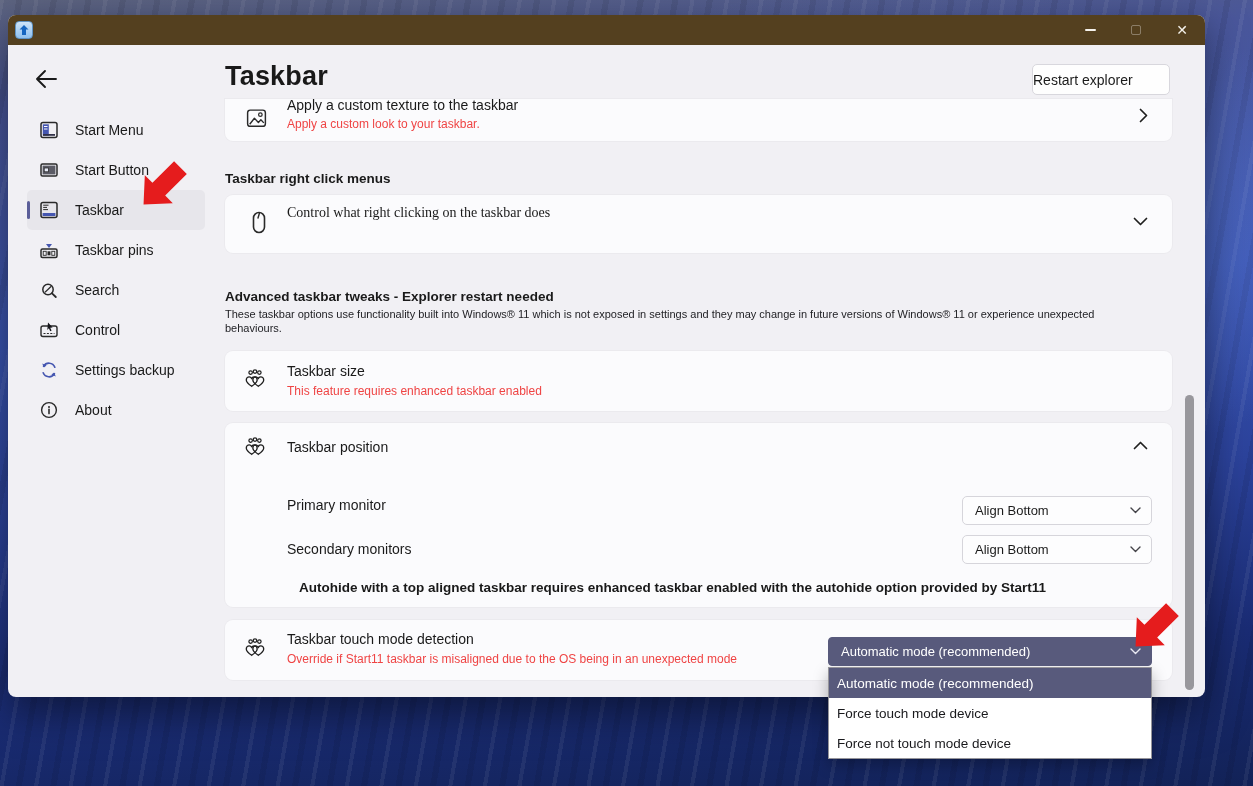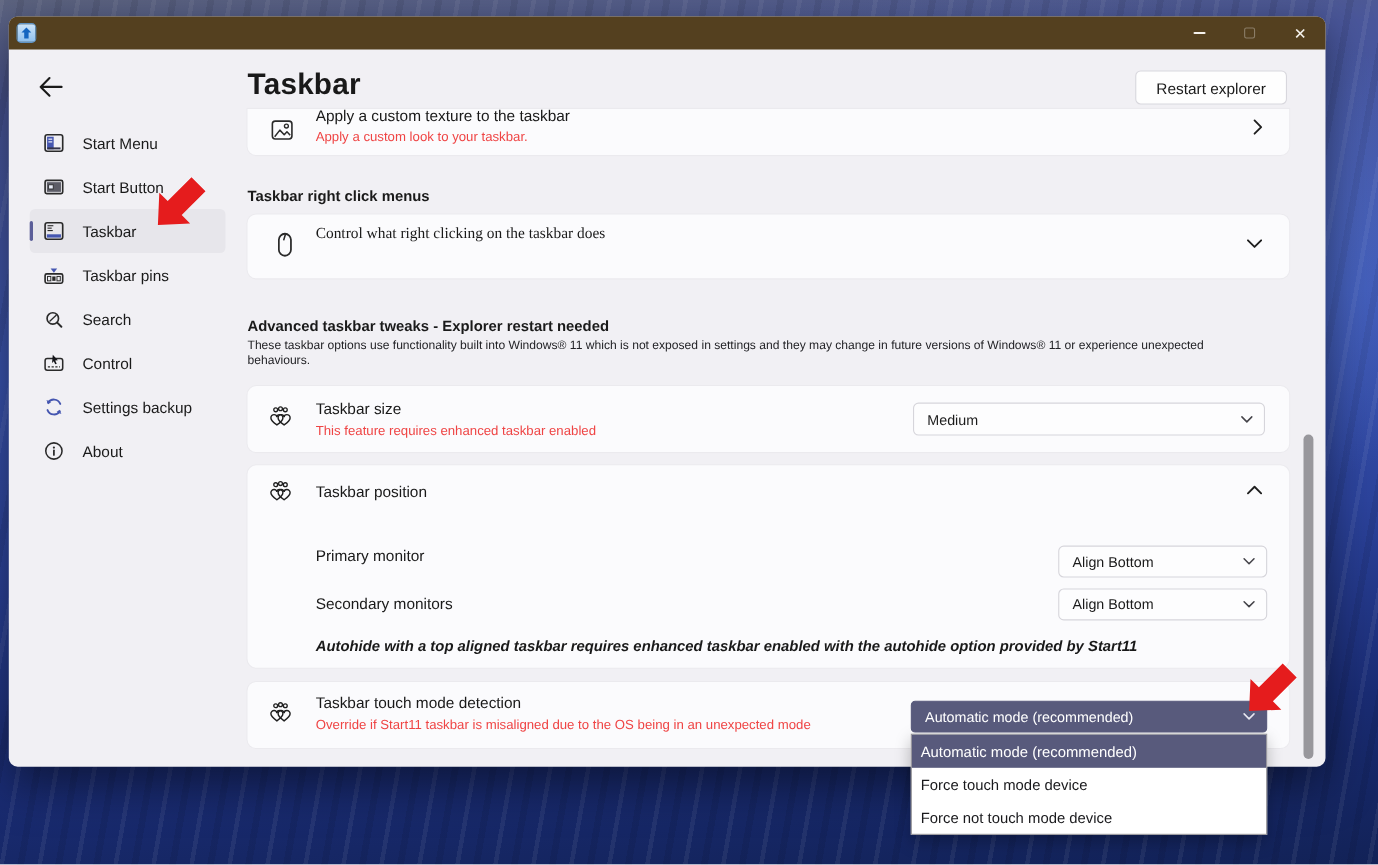--- a/index.html
+++ b/index.html
@@ -19,21 +19,21 @@
     display:flex; align-items:center; justify-content:center; }
   .win-controls { margin-left:auto; display:flex; height:30px; }
   .win-btn { width:46px; height:30px; display:flex; align-items:center; justify-content:center; color:#fff; }
   .min-glyph { width:11px; height:2px; background:#f5f2ec; border-radius:1px; }
   .max-glyph { width:10px; height:10px; border:1.5px solid rgba(255,255,255,0.32); border-radius:2px; }
   .close-glyph { font-size:14px; color:#f5f2ec; line-height:1; }
   .back-btn { position:absolute; left:33px; top:66px; width:26px; height:26px; cursor:pointer; }
   .page-title { position:absolute; left:225px; top:61px; font-size:27px; font-weight:700; color:#191919; letter-spacing:0.2px; }
   .restart-btn { position:absolute; left:1032px; top:64px; width:138px; height:31px;
     background:#fefefe; border:1px solid #d8d7dd; border-radius:5px;
-    display:flex; align-items:center; justify-content:center; font-size:14px; color:#1b1b1b; }
+    display:flex; align-items:center; justify-content:flex-start; font-size:14px; color:#1b1b1b; }
   
   .side-item { position:absolute; left:27px; width:178px; height:40px; display:flex; align-items:center; border-radius:5px; }
   .side-item.selected { background:#e7e6eb; }
   .side-accent { position:absolute; left:0px; top:11px; width:3px; height:18px; background:#5b5e99; border-radius:2px; }
   .side-ic { width:22px; height:22px; margin-left:11px; display:flex; align-items:center; justify-content:center; }
   .side-label { margin-left:15px; font-size:14px; color:#1a1a1a; }
   
   .card { position:absolute; left:225px; width:947px; background:#fbfbfd; border-radius:8px; box-shadow:0 0 0 1px rgba(0,0,0,0.025); }
   .card-title { position:absolute; left:62px; font-size:14px; color:#191919; }
   .card-sub { position:absolute; left:62px; font-size:12px; color:#ef4444; }
@@ -224,26 +224,20 @@
       <svg width="24" height="24" viewBox="0 0 22 20">
           <circle cx="7" cy="3.2" r="1.6" fill="none" stroke="#1f1f1f" stroke-width="1.1"></circle>
           <circle cx="11" cy="2.3" r="1.6" fill="none" stroke="#1f1f1f" stroke-width="1.1"></circle>
           <circle cx="15" cy="3.2" r="1.6" fill="none" stroke="#1f1f1f" stroke-width="1.1"></circle>
           <path transform="translate(3,7.2)" d="M5 2.2 C5 0.9 3.9 0 2.7 0 C1.2 0 0 1.2 0 2.7 C0 4.8 2.2 6.6 5 8.6 C7.8 6.6 10 4.8 10 2.7 C10 1.2 8.8 0 7.3 0 C6.1 0 5 0.9 5 2.2 Z" fill="none" stroke="#1f1f1f" stroke-width="1.2"></path>
           <path transform="translate(9,7.2)" d="M5 2.2 C5 0.9 3.9 0 2.7 0 C1.2 0 0 1.2 0 2.7 C0 4.8 2.2 6.6 5 8.6 C7.8 6.6 10 4.8 10 2.7 C10 1.2 8.8 0 7.3 0 C6.1 0 5 0.9 5 2.2 Z" fill="none" stroke="#1f1f1f" stroke-width="1.2"></path>
         </svg>
     </span>
     <div class="card-title" style="top:12px;">Taskbar size</div>
     <div class="card-sub" style="top:33px;">This feature requires enhanced taskbar enabled</div>
-    <div class="combo" style="left:605px; top:15px; width:320px;">
-      <span class="txt">Medium</span>
-      <svg width="11" height="7" viewBox="0 0 11 7">
-          <path d="M1 1 L5.5 5.5 L10 1" fill="none" stroke="#45444a" stroke-width="1.4" stroke-linecap="round" stroke-linejoin="round"></path>
-        </svg>
-    </div>
   </div>
 
   <div class="card" style="top:423px; height:184px;">
     <span class="row-icon" style="left:18px; top:13px;">
       <svg width="24" height="24" viewBox="0 0 22 20">
           <circle cx="7" cy="3.2" r="1.6" fill="none" stroke="#1f1f1f" stroke-width="1.1"></circle>
           <circle cx="11" cy="2.3" r="1.6" fill="none" stroke="#1f1f1f" stroke-width="1.1"></circle>
           <circle cx="15" cy="3.2" r="1.6" fill="none" stroke="#1f1f1f" stroke-width="1.1"></circle>
           <path transform="translate(3,7.2)" d="M5 2.2 C5 0.9 3.9 0 2.7 0 C1.2 0 0 1.2 0 2.7 C0 4.8 2.2 6.6 5 8.6 C7.8 6.6 10 4.8 10 2.7 C10 1.2 8.8 0 7.3 0 C6.1 0 5 0.9 5 2.2 Z" fill="none" stroke="#1f1f1f" stroke-width="1.2"></path>
           <path transform="translate(9,7.2)" d="M5 2.2 C5 0.9 3.9 0 2.7 0 C1.2 0 0 1.2 0 2.7 C0 4.8 2.2 6.6 5 8.6 C7.8 6.6 10 4.8 10 2.7 C10 1.2 8.8 0 7.3 0 C6.1 0 5 0.9 5 2.2 Z" fill="none" stroke="#1f1f1f" stroke-width="1.2"></path>
@@ -265,21 +259,21 @@
     </div>
 
     <div class="label-plain" style="left:62px; top:118px;">Secondary monitors</div>
     <div class="combo" style="left:737px; top:112px; width:190px; height:29px;">
       <span class="txt">Align Bottom</span>
       <svg width="11" height="7" viewBox="0 0 11 7">
           <path d="M1 1 L5.5 5.5 L10 1" fill="none" stroke="#45444a" stroke-width="1.4" stroke-linecap="round" stroke-linejoin="round"></path>
         </svg>
     </div>
 
-    <div class="bold-note" style="left:62px; top:157px;font-style:italic;">Autohide with a top aligned taskbar requires enhanced taskbar enabled with the autohide option provided by Start11</div>
+    <div class="bold-note" style="left:74px; top:157px;">Autohide with a top aligned taskbar requires enhanced taskbar enabled with the autohide option provided by Start11</div>
   </div>
 
   <div class="card" style="top:620px; height:60px;">
     <span class="row-icon" style="left:18px; top:17px;">
       <svg width="24" height="24" viewBox="0 0 22 20">
           <circle cx="7" cy="3.2" r="1.6" fill="none" stroke="#1f1f1f" stroke-width="1.1"></circle>
           <circle cx="11" cy="2.3" r="1.6" fill="none" stroke="#1f1f1f" stroke-width="1.1"></circle>
           <circle cx="15" cy="3.2" r="1.6" fill="none" stroke="#1f1f1f" stroke-width="1.1"></circle>
           <path transform="translate(3,7.2)" d="M5 2.2 C5 0.9 3.9 0 2.7 0 C1.2 0 0 1.2 0 2.7 C0 4.8 2.2 6.6 5 8.6 C7.8 6.6 10 4.8 10 2.7 C10 1.2 8.8 0 7.3 0 C6.1 0 5 0.9 5 2.2 Z" fill="none" stroke="#1f1f1f" stroke-width="1.2"></path>
           <path transform="translate(9,7.2)" d="M5 2.2 C5 0.9 3.9 0 2.7 0 C1.2 0 0 1.2 0 2.7 C0 4.8 2.2 6.6 5 8.6 C7.8 6.6 10 4.8 10 2.7 C10 1.2 8.8 0 7.3 0 C6.1 0 5 0.9 5 2.2 Z" fill="none" stroke="#1f1f1f" stroke-width="1.2"></path>

